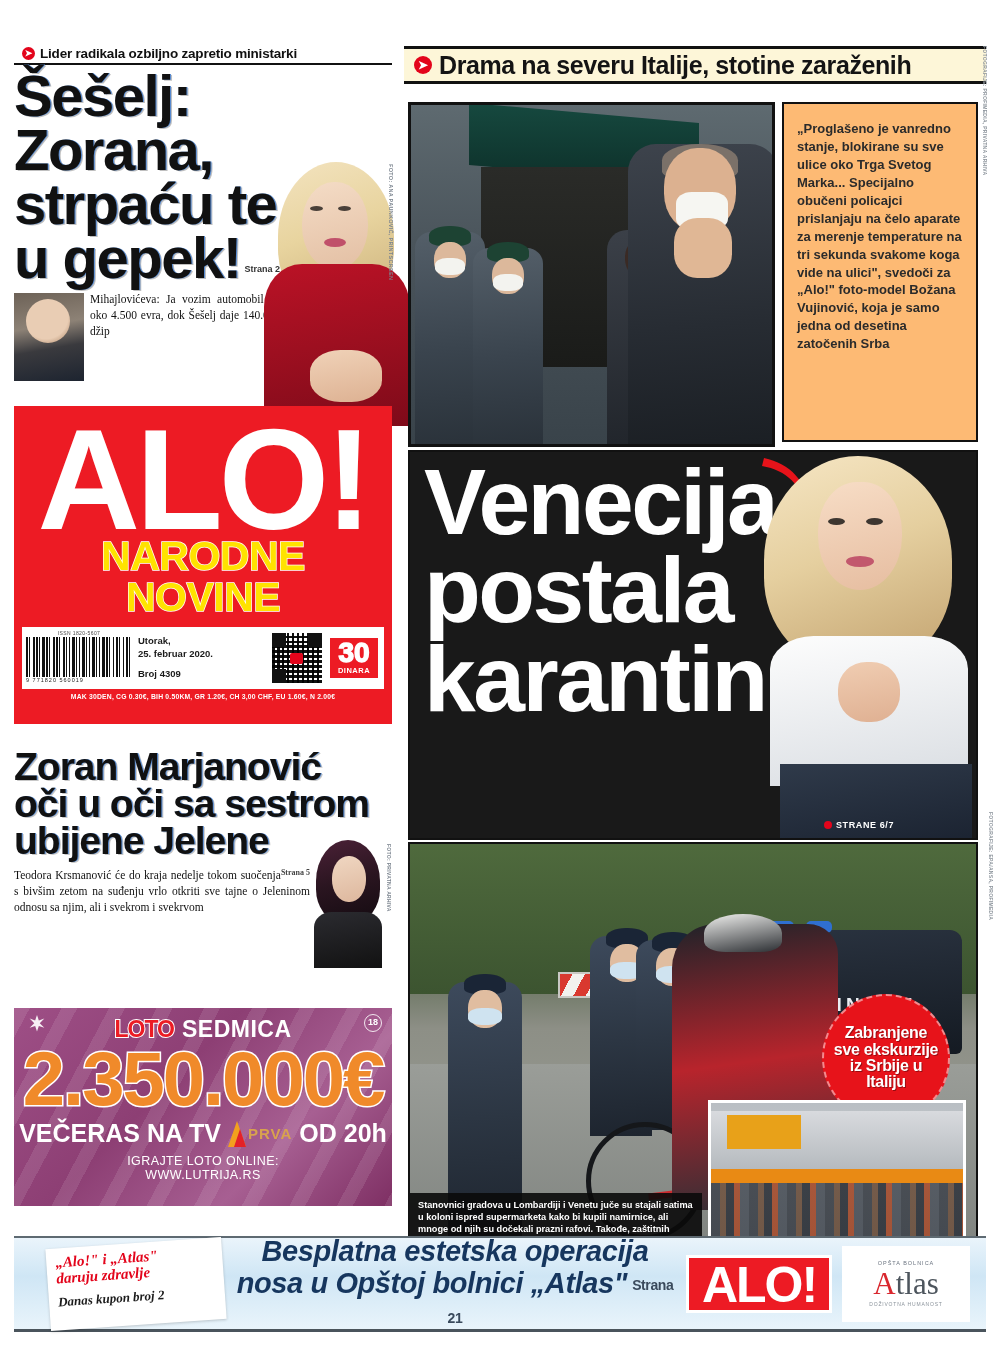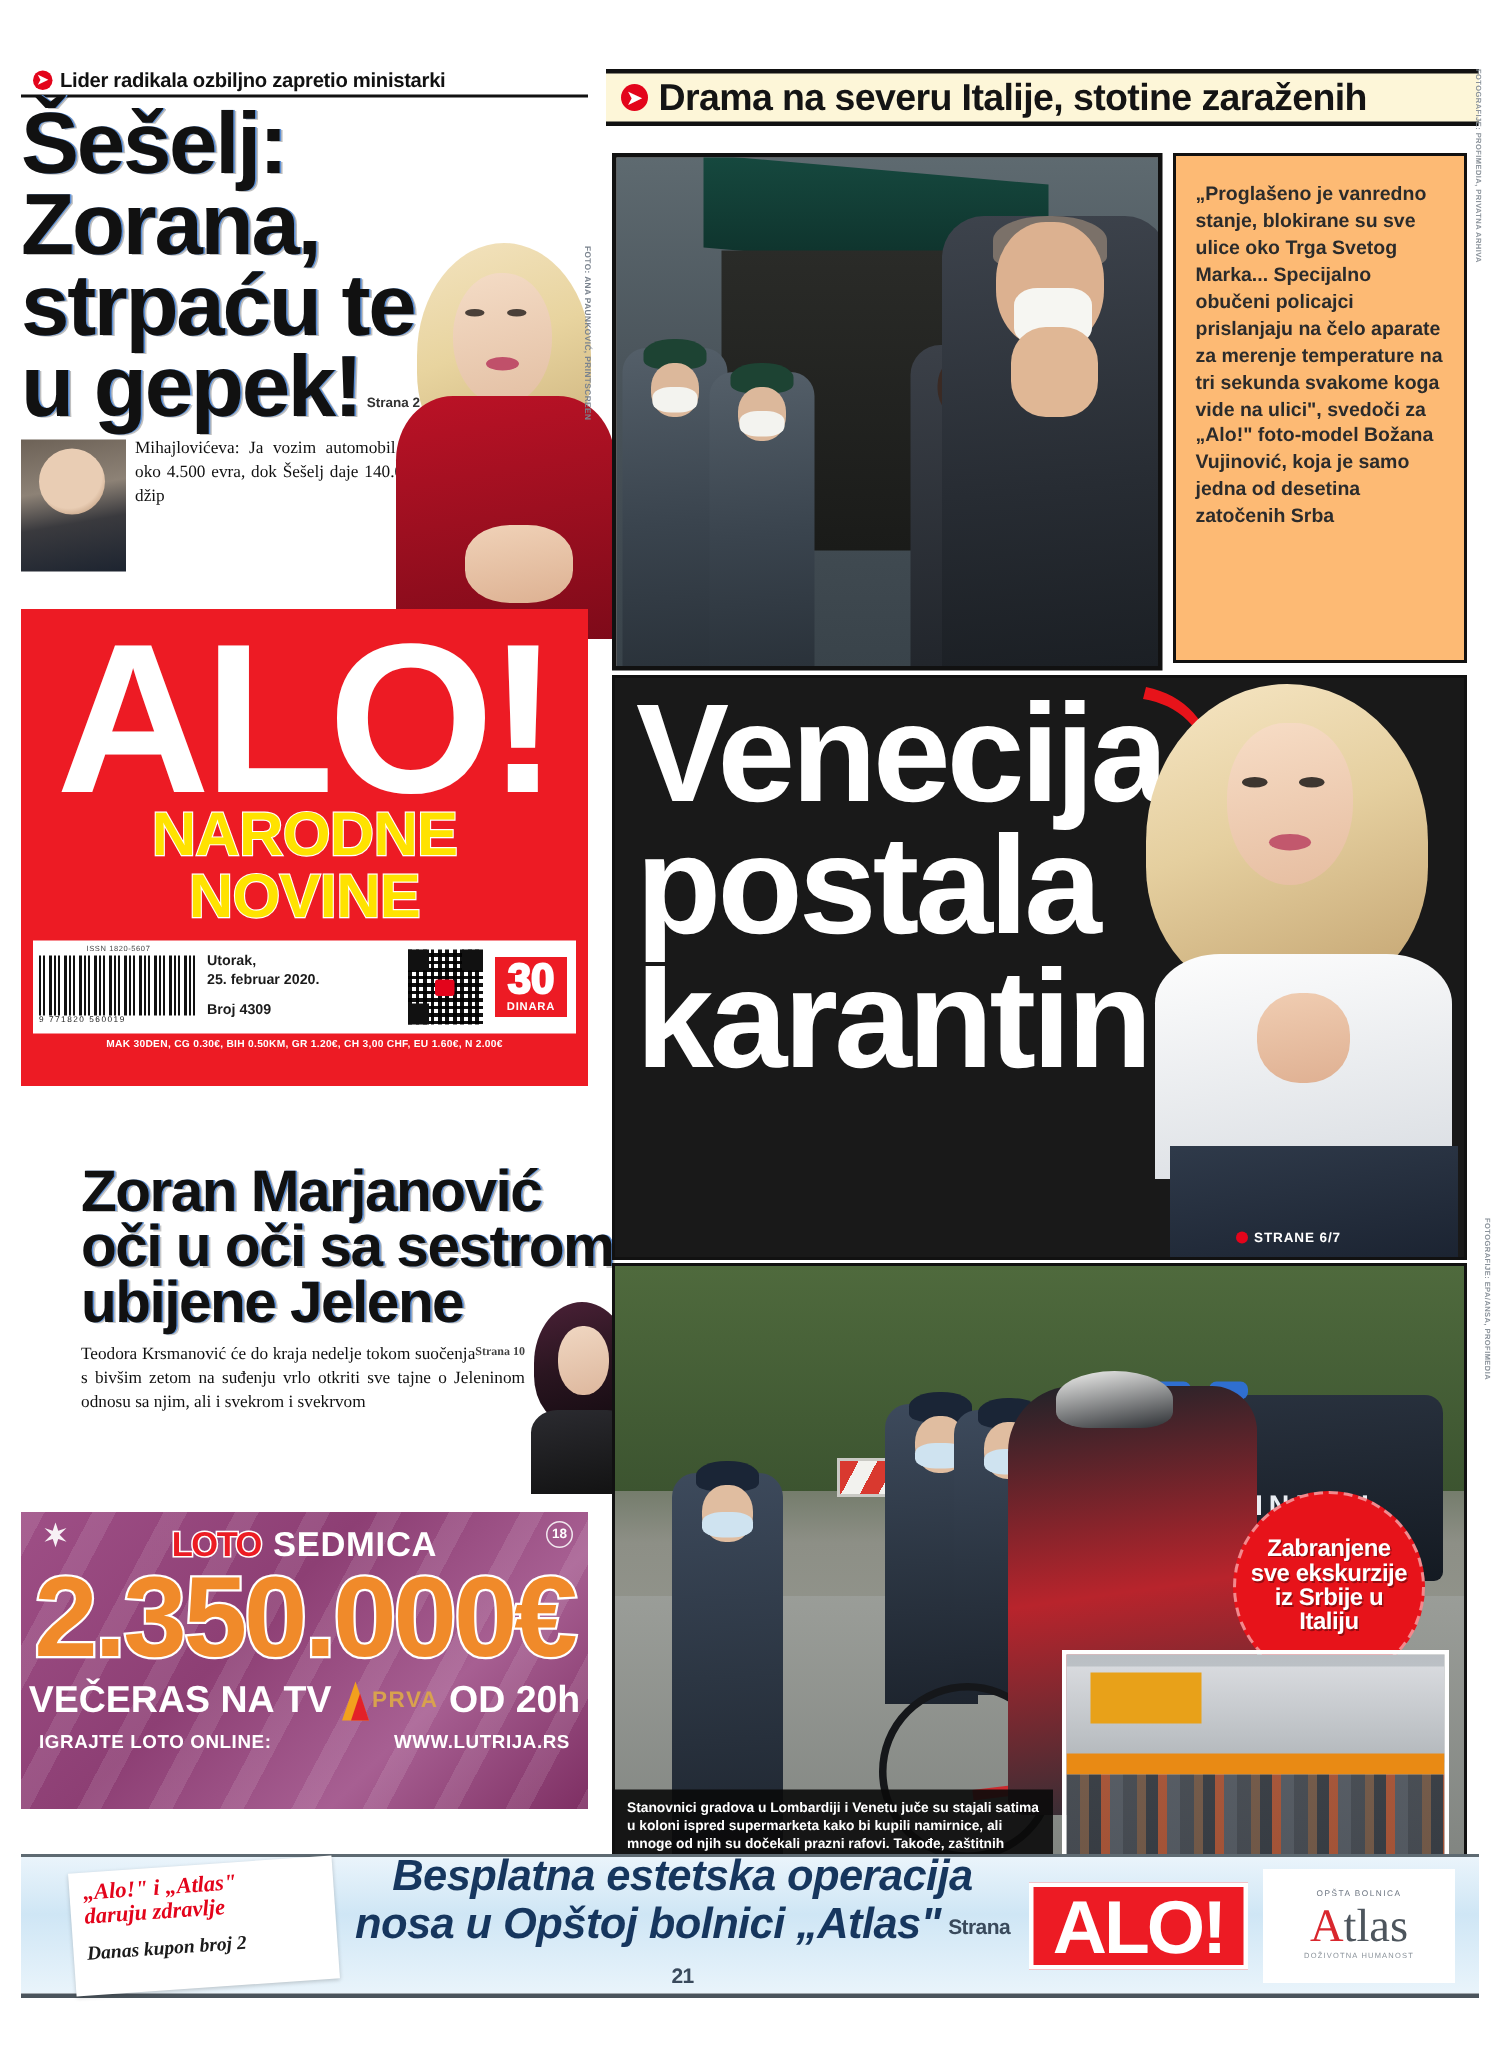--- a/index.html
+++ b/index.html
@@ -151,21 +151,21 @@
     font-size:28px; font-weight:bold; line-height:.95;
     -webkit-text-stroke:1.5px #fff;
   }
   .price-box .cur { font-size:7.5px; font-weight:bold; letter-spacing:.5px; }
   .intl-prices {
     margin-top:4px; color:#fff; font-size:6.8px; font-weight:bold;
     letter-spacing:.2px; text-align:center;
   }
 
   
-  .story2 { position:absolute; left:14px; top:776px; width:378px;margin-left:40px; }
+  .story2 { position:absolute; left:14px; top:748px; width:378px; }
   .hl2 {
     font-family:"Liberation Sans Narrow","Liberation Sans",sans-serif;
     font-weight:bold; color:#111; font-size:39px; line-height:.95;
     letter-spacing:-1px;
     text-shadow:1px 0 0 #5b8fd6, 2px 1px 0 rgba(0,0,0,.22);
   }
   .hl2 span { display:block; }
   .story2-body {
     font-family:"Liberation Serif", serif; font-size:11.5px; line-height:1.4;
     color:#111; text-align:justify; margin-top:8px; width:296px;
@@ -239,22 +239,22 @@
     width:0;height:0;border-left:9px solid transparent;border-right:9px solid transparent;
     border-bottom:26px solid #f2a01e; position:relative;
   }
   .prva-tri:after{
     content:""; position:absolute; left:-3px; top:8px;
     width:0;height:0;border-left:6px solid transparent;border-right:6px solid transparent;
     border-bottom:18px solid #e32128;
   }
   .prva-word { font-size:15px; color:#d8a24e; letter-spacing:1px; }
   .loto-foot {
-    display:flex; justify-content:space-between; align-items:center;
-    padding:6px 12px 0; font-weight:bold; font-size:12.5px; letter-spacing:.4px;
+    display:flex; justify-content:flex-end; align-items:center;
+    padding:6px 12px 0; font-weight:normal; font-size:12.5px; letter-spacing:.4px;flex-direction:column;
   }
 
   
   .right-col { position:absolute; left:404px; top:46px; width:582px; }
 
   .top-banner {
     background:#fdf6d8; border-top:3px solid #111; border-bottom:3px solid #111;
     height:38px; display:flex; align-items:center; gap:7px; padding-left:10px;
   }
   .banner-arrow {
@@ -565,21 +565,21 @@
     <div class="intl-prices">MAK 30DEN, CG 0.30€, BIH 0.50KM, GR 1.20€, CH 3,00 CHF, EU 1.60€, N 2.00€</div>
   </div>
 
   <div class="story2">
     <div class="hl2">
       <span>Zoran Marjanović</span>
       <span>oči u oči sa sestrom</span>
       <span>ubijene Jelene</span>
     </div>
     <div class="story2-body">
-      <span class="ref">Strana 10</span>
+      <span class="ref">Strana 5</span>
       <span>Teodora Krsmanović će do kraja nedelje tokom suočenja s bivšim zetom na suđenju vrlo otkriti sve tajne o Jeleninom odnosu sa njim, ali i svekrom i svekrvom</span>
     </div>
     <div class="girl-photo">
       <div class="hair2"></div>
       <div class="face2"></div>
       <div class="top2"></div>
     </div>
     <div class="girl-credit">FOTO: PRIVATNA ARHIVA</div>
   </div>
 

